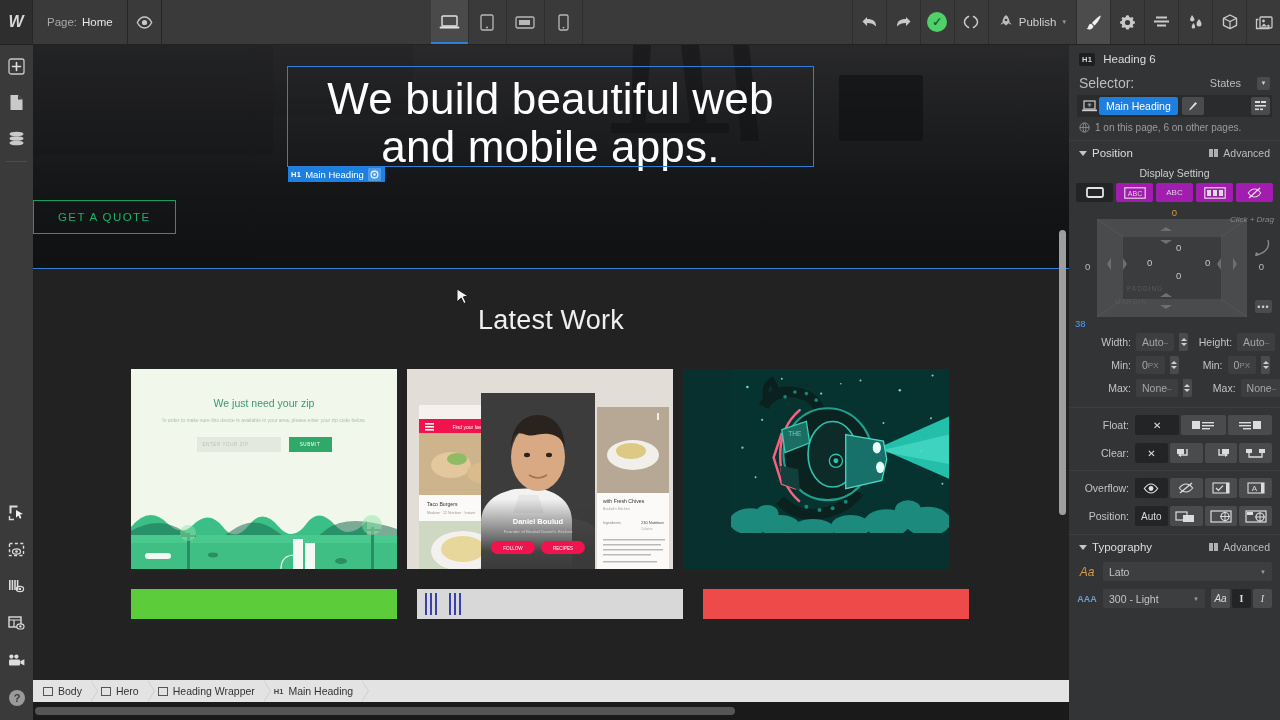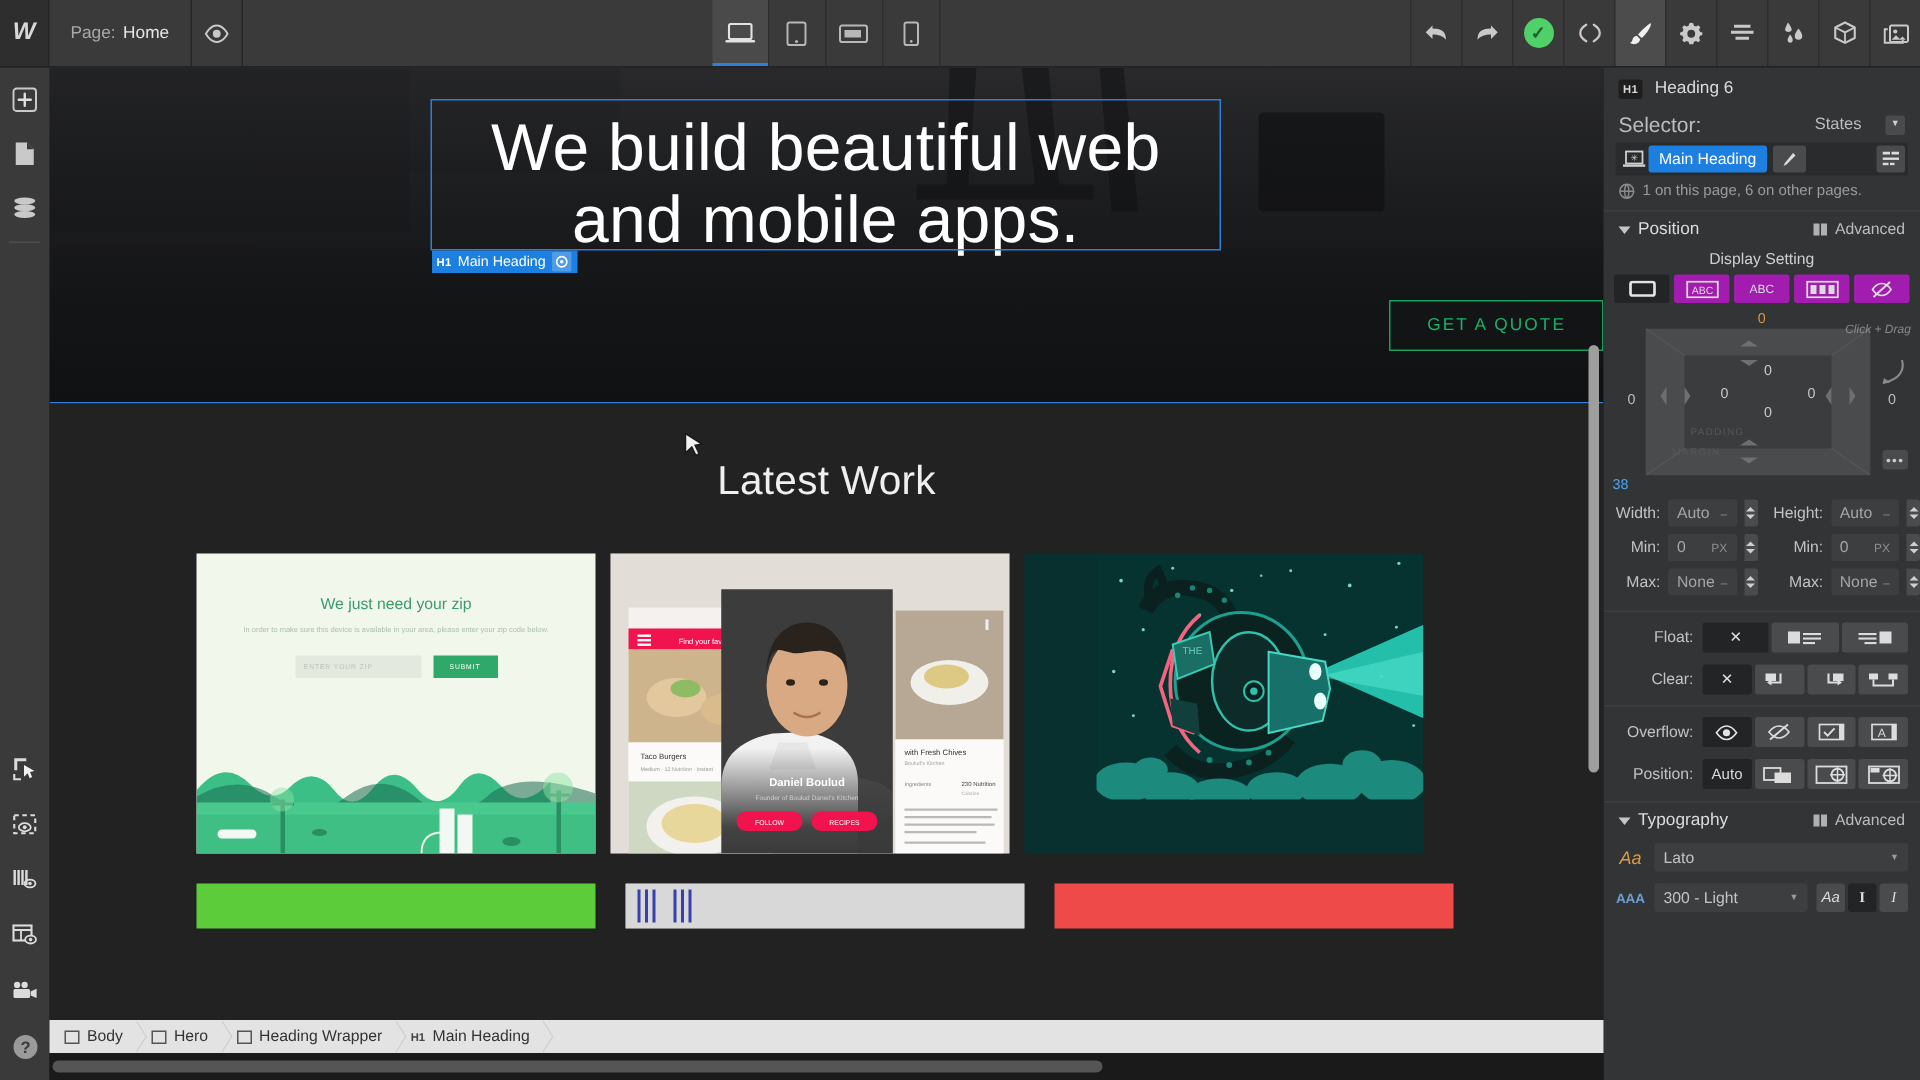--- a/index.html
+++ b/index.html
@@ -55,21 +55,21 @@
     background:linear-gradient(180deg, rgba(15,16,18,.45) 0%, rgba(15,16,18,.82) 72%, rgba(15,16,18,.95) 100%); }
   .hero-sel { position:absolute; left:255px; top:22px; width:525px; height:99px;
     outline:1px solid #2f7fd8; }
   .h1 { color:#fff; font-weight:300; font-size:44px; line-height:48px; text-align:center;
     padding-top:8px; letter-spacing:.2px; }
   .badge { position:absolute; left:255px; top:122px; height:15px; display:flex; align-items:center;
     background:#1d7fe0; color:#fff; font-size:9.5px; padding:0 4px 0 3px; gap:4px; white-space:nowrap; }
   .badge .h1tag { font-size:7.5px; font-weight:bold; letter-spacing:.3px; }
   .badge .gear { background:rgba(255,255,255,.22); width:13px; height:13px; border-radius:1px;
     display:flex; align-items:center; justify-content:center; }
-  .cta-wrap { position:absolute; left:0; right:0; top:155px; display:flex; justify-content:flex-end; }
+  .cta-wrap { position:absolute; left:0; right:0; top:155px; display:flex; justify-content:flex-start; }
   .cta { border:1px solid #15a05c; color:#19b268; font-size:11.5px; letter-spacing:1.4px;
     padding:10px 24px; background:transparent; }
   .hero-bot { position:absolute; left:0; right:0; bottom:0; height:1px; background:#2f7fd8; }
 
   
   .work { background:#222; padding-top:36px; height:420px; }
   .work h2 { text-align:center; color:#efefef; font-weight:300; font-size:27px; letter-spacing:.2px; }
   .grid { display:flex; gap:10px; padding:33px 98px 0; }
   .card { width:266px; height:200px; background:#fff; overflow:hidden; position:relative; }
   .grid2 { display:flex; gap:20px; padding:20px 98px 0; }
@@ -154,21 +154,21 @@
   .bm-l { position:absolute; left:10px; top:52px; color:#bdbdbd; font-size:9.5px; }
   .bm-r { position:absolute; right:10px; top:52px; color:#bdbdbd; font-size:9.5px; }
   .bm-v { position:absolute; font-size:9.5px; color:#c9c9c9; }
   .clickdrag { position:absolute; right:0; top:6px; width:44px; color:#8a8a8a; font-size:8px;
     font-style:italic; line-height:9px; text-align:center; }
   .dots { position:absolute; right:2px; bottom:14px; width:17px; height:13px; background:#4a4b4d;
     border-radius:2px; display:flex; align-items:center; justify-content:center; color:#ccc; font-size:9px; letter-spacing:1px;}
   .pad-lbl { position:absolute; color:#56585a; font-size:6.5px; letter-spacing:1px; }
 
   
-  .rows { padding:6px 0 2px; }
+  .rows { padding:6px 24px 2px; }
   .row { display:flex; align-items:center; gap:6px; margin-bottom:5px; }
   .row .half { flex:1; display:flex; align-items:center; gap:5px; }
   .row .lb { color:#c3c3c3; font-size:10.5px; width:38px; text-align:right; }
   .fld { flex:1; height:18px; background:#3d3e40; border-radius:2px; display:flex;
     align-items:center; padding:0 3px 0 6px; color:#a6a6a6; font-size:10.5px; position:relative; }
   .fld .unit { margin-left:auto; font-size:8px; color:#8d8d8d; padding-right:3px; }
   .fld .dash { color:#8d8d8d; font-size:8px; padding-right:3px; margin-left:auto; }
   .spin { width:9px; height:18px; background:#4a4b4d; border-radius:0 2px 2px 0;
     display:flex; flex-direction:column; align-items:center; justify-content:center; gap:2px; }
   .spin i { display:block; width:0;height:0; border-left:3px solid transparent; border-right:3px solid transparent; }
@@ -258,20 +258,29 @@
       </svg>
     </div>
     <div class="tbtn">
       <div class="chk">✓</div>
     </div>
     <div class="tbtn">
       <svg width="18" height="14" viewBox="0 0 18 14">
         <path d="M6.5 1.5C4 3 2.5 5 2.5 7s1.5 4 4 5.5" fill="none" stroke="#c9c9c9" stroke-width="1.5" stroke-linecap="round"></path>
         <path d="M11.5 1.5c2.5 1.5 4 3.5 4 5.5s-1.5 4-4 5.5" fill="none" stroke="#c9c9c9" stroke-width="1.5" stroke-linecap="round"></path>
       </svg>
+    </div>
+    <div class="tbtn wide">
+      <svg width="14" height="16" viewBox="0 0 14 16">
+        <path d="M7 1c2.4 2 3.6 4.6 3.6 7.4L7 11.6 3.4 8.4C3.4 5.6 4.6 3 7 1z" fill="#bdbdbd"></path>
+        <path d="M3.4 8l-2 2.4 2.4-.4zM10.6 8l2 2.4-2.4-.4z" fill="#bdbdbd"></path>
+        <circle cx="7" cy="6" r="1.3" fill="#3a3a3a"></circle>
+      </svg>
+      <span>Publish</span>
+      <span class="pub-chev">▾</span>
     </div>
     <div class="tbtn active">
       <svg width="18" height="17" viewBox="0 0 18 17">
         <path d="M15.5 1.5c-1 0-7 5.5-8.5 7.5l2.4 2.4C11.4 10 16.5 3.3 15.5 1.5z" fill="#f0f0f0"></path>
         <path d="M6.2 9.8l2.3 2.3c-.4 1.6-1.6 3-3.4 3.3-1.4.2-2.6-.2-3.4-.9.9-.3 1.4-1 1.6-2 .3-1.5 1.4-2.5 2.9-2.7z" fill="#f0f0f0"></path>
       </svg>
     </div>
     <div class="tbtn">
       <svg width="17" height="17" viewBox="0 0 17 17">
         <path d="M8.5 1.2l1.3.3.5 1.6 1.4.6 1.5-.8 1.3 1.3-.8 1.5.6 1.4 1.6.5v1.8l-1.6.5-.6 1.4.8 1.5-1.3 1.3-1.5-.8-1.4.6-.5 1.6H7.2l-.5-1.6-1.4-.6-1.5.8-1.3-1.3.8-1.5-.6-1.4-1.6-.5V7.6l1.6-.5.6-1.4-.8-1.5 1.3-1.3 1.5.8 1.4-.6.5-1.6z" fill="#c9c9c9"></path>

